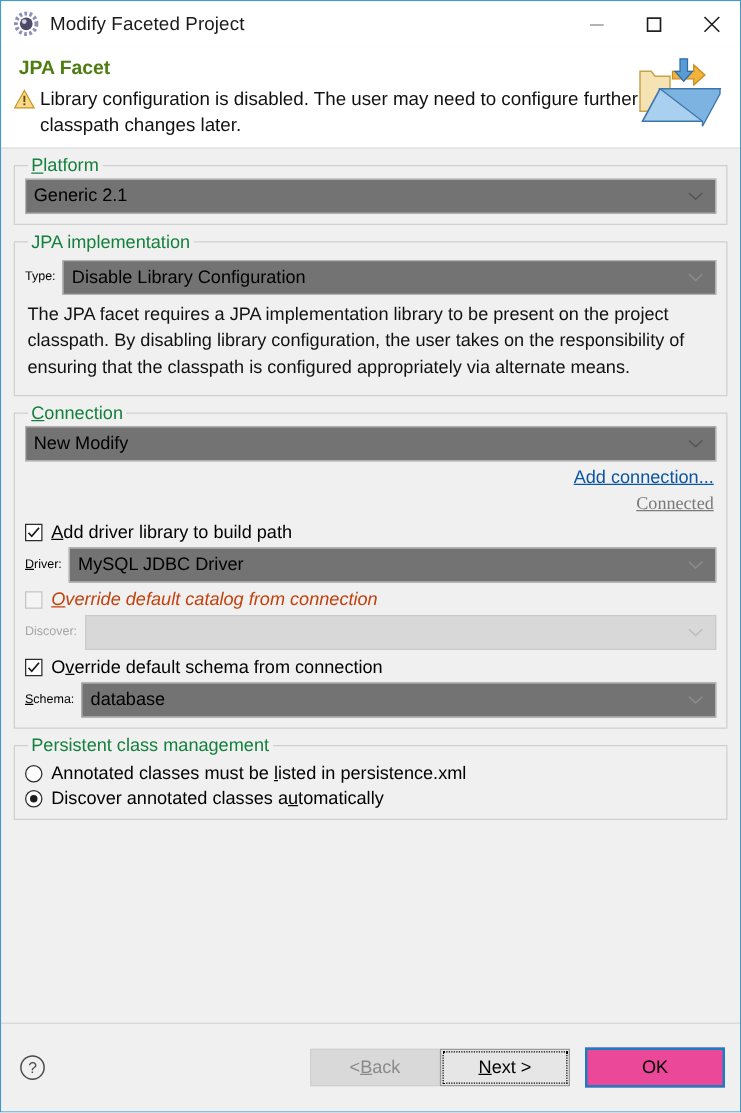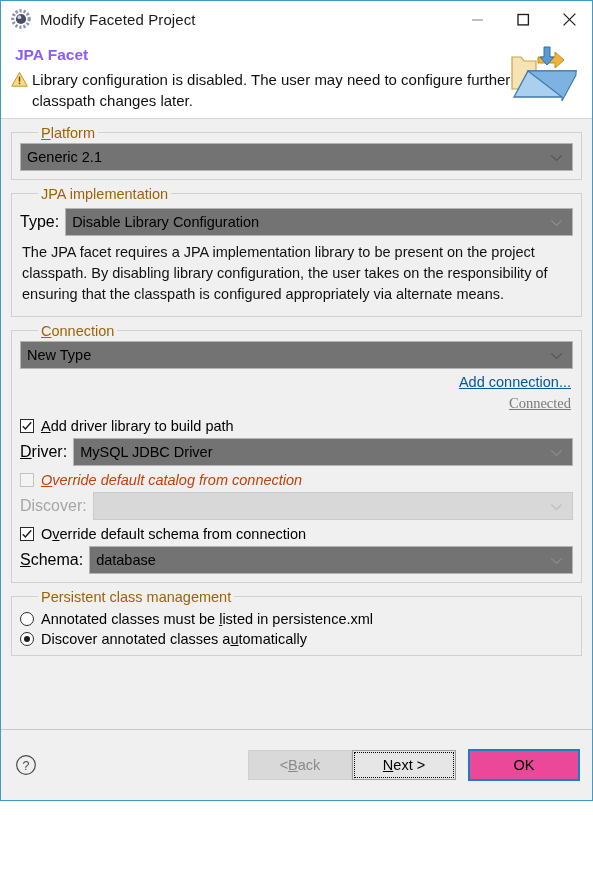--- a/index.html
+++ b/index.html
@@ -12,21 +12,21 @@
     overflow: hidden;
     background: #ffffff;
     font-family: "Liberation Sans", sans-serif;
     font-size: 14.5px;
     color: #000000;
     -webkit-font-smoothing: antialiased;
   }
   .window {
     position: relative;
     width: 593px;
-    height: 801px;
+    height: 890px;
     box-sizing: border-box;
     border: 1px solid #3f9cc9;
     background: #f0f0f0;
     display: flex;
     flex-direction: column;
   }
 
   
   .titlebar {
     height: 36px;
@@ -70,21 +70,21 @@
     flex: 0 0 auto;
     background: #ffffff;
     padding: 0 0 6px 0;
     position: relative;
     border-bottom: 1px solid #d6d6d6;
   }
   .header-title {
     font-weight: bold;
     font-size: 15.5px;
     margin: 9px 0 5px 14px;
-    color: #8b5cf6;
+    color: #4d7c0f;
   }
   .header-msg {
     display: flex;
     align-items: flex-start;
     margin: 0 0 0 10px;
     max-width: 505px;
   }
   .warn-icon {
     width: 17px;
     height: 17px;
@@ -116,23 +116,23 @@
 
   fieldset.grp {
     border: 1px solid #d0d0d0;
     border-radius: 0;
     margin: 0 0 6px 0;
     padding: 2px 8px 8px 8px;
     background: transparent;
   }
   fieldset.grp > legend {
     padding: 0 3px 0 3px;
-    margin-left: 18px;
+    margin-left: 2px;
     font-size: 14.5px;
-    color: #a16207;
+    color: #15803d;
   }
   .u { text-decoration: underline; text-underline-offset: 1px; }
 
   
   .combo {
     box-sizing: border-box;
     height: 28px;
     background: #737373;
     border: 1px solid #b4b4b4;
     display: flex;
@@ -155,21 +155,21 @@
     transform: translateY(-50%);
   }
   .combo .combo-val { overflow: hidden; white-space: nowrap; }
 
   .row {
     display: flex;
     align-items: center;
     margin-top: 4px;
   }
   .row .lbl {
-    font-size: 16px;
+    font-size: 10px;
     flex: 0 0 auto;
     margin-right: 6px;
     white-space: nowrap;
   }
   .row .lbl.disabled { color: #a6a6a6; }
   .row .combo-wrap { flex: 1 1 auto; min-width: 0; }
 
   
   .para {
     font-size: 14.5px;
@@ -376,21 +376,21 @@
           </div>
         </span>
       </div>
       <div class="para">The JPA facet requires a JPA implementation library to be present on the project classpath. By disabling library configuration, the user takes on the responsibility of ensuring that the classpath is configured appropriately via alternate means.</div>
     </fieldset>
 
     <fieldset class="grp">
       <legend><span class="u">C</span><span>onnection</span></legend>
 
       <div class="combo">
-        <span class="combo-val">New Type</span>
+        <span class="combo-val">New Modify</span>
         <span class="arrow">
           <svg width="13" height="8" viewBox="0 0 13 8">
               <path d="M1.2 1.4 L6.5 6.4 L11.8 1.4" fill="none" stroke="#555" stroke-width="1.3"></path>
             </svg>
         </span>
       </div>
 
       <div class="linkrow">
         <span class="link">Add connection...</span>
       </div>

